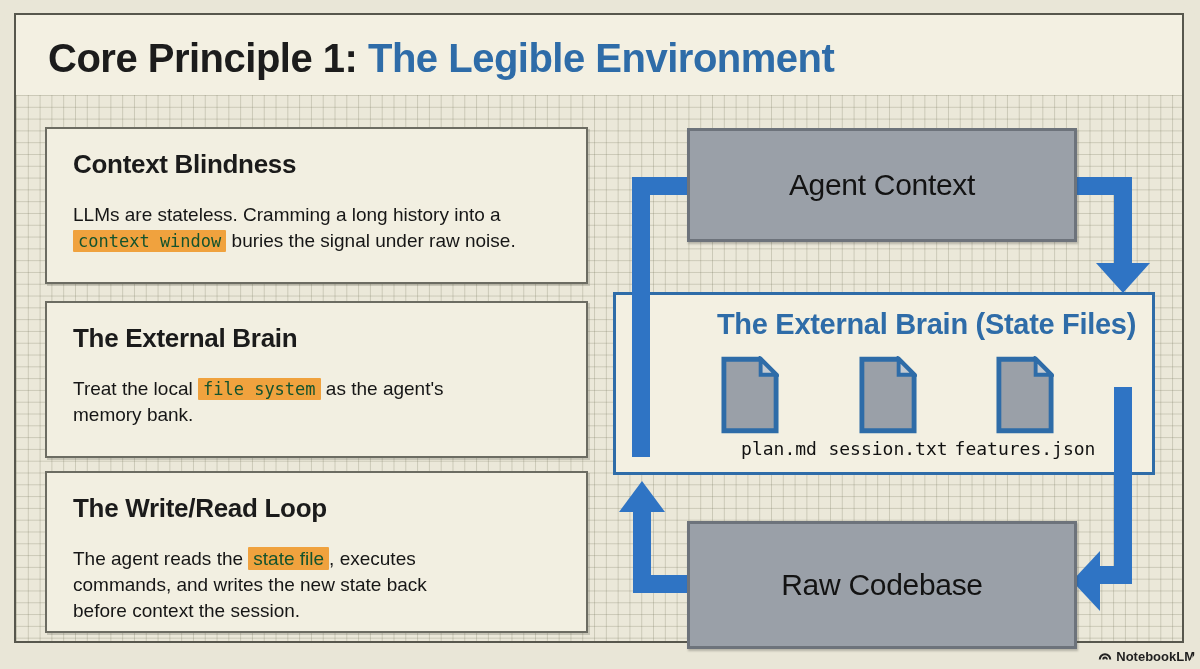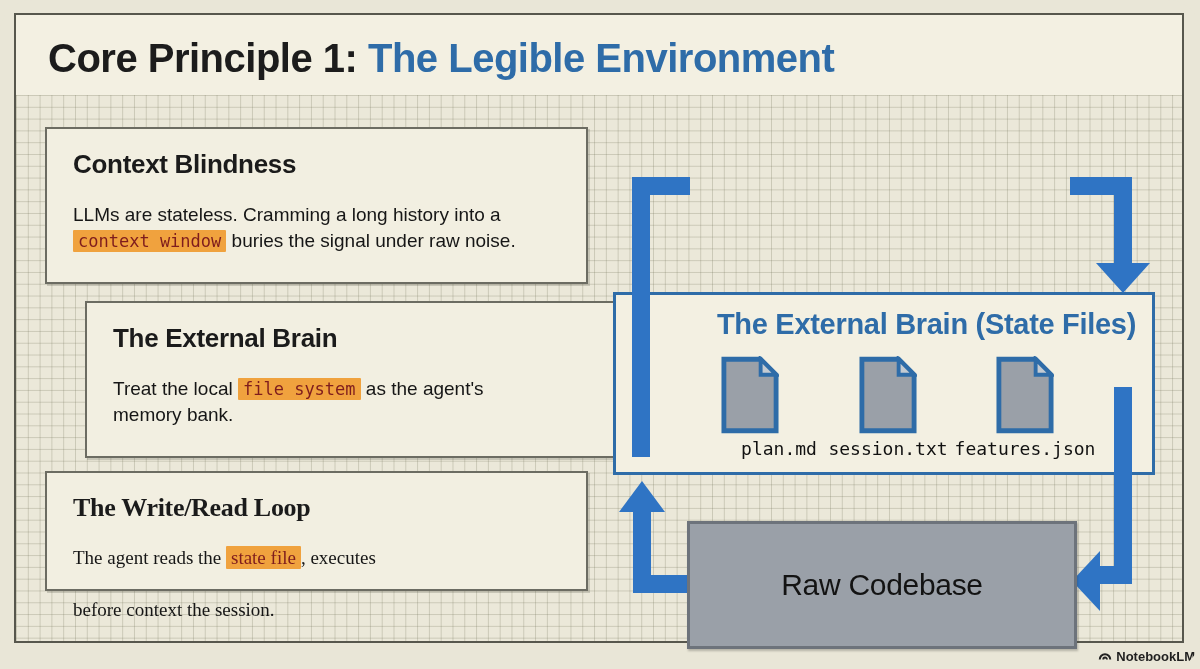--- a/index.html
+++ b/index.html
@@ -28,26 +28,26 @@
   .page-title .accent { color:#2e6ca8; }
 
   
   .card {
     position:absolute; left:45px; width:543px;
     background:#f2efe1; border:2px solid #6c6c62;
     box-shadow:2px 2px 0 rgba(90,90,80,0.25);
     padding:20px 26px;
   }
   .card-1 { top:127px; height:157px; }
-  .card-2 { top:301px; height:157px;margin-left:40px; }
-  .card-3 { top:471px; height:120px;font-family:Liberation Serif, serif; }
+  .card-2 { top:301px; height:157px; }
+  .card-3 { top:471px; height:162px; }
   .card h2 { font-size:26px; font-weight:700; color:#1b1b1b; letter-spacing:-0.3px; margin-bottom:22px; }
   .card p  { font-size:19px; line-height:26px; color:#161616; }
   .hl {
-    background:#f0a23e; color:#7f1d1d; padding:1px 5px; border-radius:1px;
+    background:#f0a23e; color:#14532d; padding:1px 5px; border-radius:1px;
   }
   .mono { font-family:"DejaVu Sans Mono", monospace; font-size:17px; }
 
   
   .gray-box {
     position:absolute; background:#9aa0a8; border:3px solid #6d737b;
     display:flex; align-items:center; justify-content:center;
     font-size:30px; color:#131313; letter-spacing:-0.3px;
     box-shadow:1px 2px 2px rgba(60,60,55,0.3);
   }
@@ -117,21 +117,21 @@
     <p><span>LLMs are stateless. Cramming a long history into a</span><br><span class="hl mono">context window</span><span> buries the signal under raw noise.</span></p>
   </section>
 
   <section class="card card-2">
     <h2>The External Brain</h2>
     <p><span>Treat the local </span><span class="hl mono">file system</span><span> as the agent's</span><br><span>memory bank.</span></p>
   </section>
 
   <section class="card card-3">
     <h2>The Write/Read Loop</h2>
-    <p><span>The agent reads the </span><span class="hl">state file</span><span>, executes</span><br><br><span>before context the session.</span></p>
+    <p><span>The agent reads the </span><span class="hl">state file</span><span>, executes</span><br><span>commands, and writes the new state back</span><br><span>before context the session.</span></p>
   </section>
 
   <div class="eb-box"></div>
   <div class="eb-title" style="left:613px; width:627px; top:308px; position:absolute;">The External Brain (State Files)</div>
 
   <svg class="file-icon file-1" viewBox="0 0 60 80">
     <path d="M3 3 h38 l16 16 v58 h-54 z" fill="#9aa0a8" stroke="#2e6ca8" stroke-width="5"></path>
     <path d="M41 3 l16 16 h-16 z" fill="#c4cbd2" stroke="#2e6ca8" stroke-width="4"></path>
   </svg>
   <svg class="file-icon file-2" viewBox="0 0 60 80">
@@ -155,20 +155,23 @@
   <div class="tri tri-down"></div>
 
   <div class="arrow-seg" style="left:1114px; top:387px; width:18px; height:197px;"></div>
   <div class="arrow-seg" style="left:1098px; top:566px; width:34px; height:18px;"></div>
   <div class="tri tri-left"></div>
 
   <div class="arrow-seg" style="left:633px; top:575px; width:57px; height:18px;"></div>
   <div class="arrow-seg" style="left:633px; top:508px; width:18px; height:85px;"></div>
   <div class="tri tri-up"></div>
 
+  <div class="gray-box agent-box">
+    <span>Agent Context</span>
+  </div>
   <div class="gray-box raw-box">
     <span>Raw Codebase</span>
   </div>
 
   <div class="brand">
     <svg width="14" height="13" viewBox="0 0 24 22">
       <path d="M3 16 a9 9 0 0 1 18 0" fill="none" stroke="#222" stroke-width="3.4"></path>
       <path d="M9 16 a3.2 3.2 0 0 1 6.4 0" fill="none" stroke="#222" stroke-width="3.2"></path>
     </svg>
     <span>NotebookLM</span>

